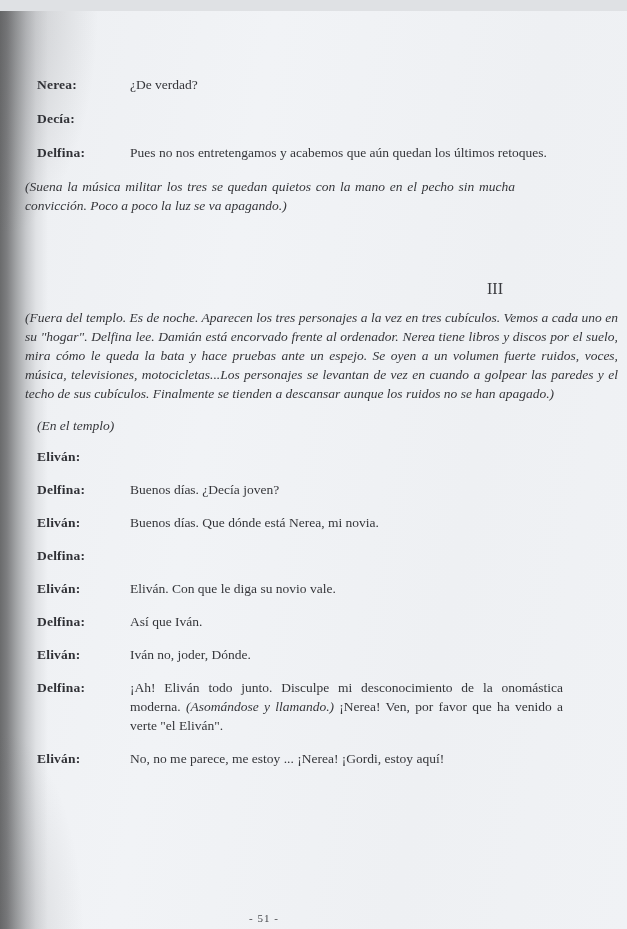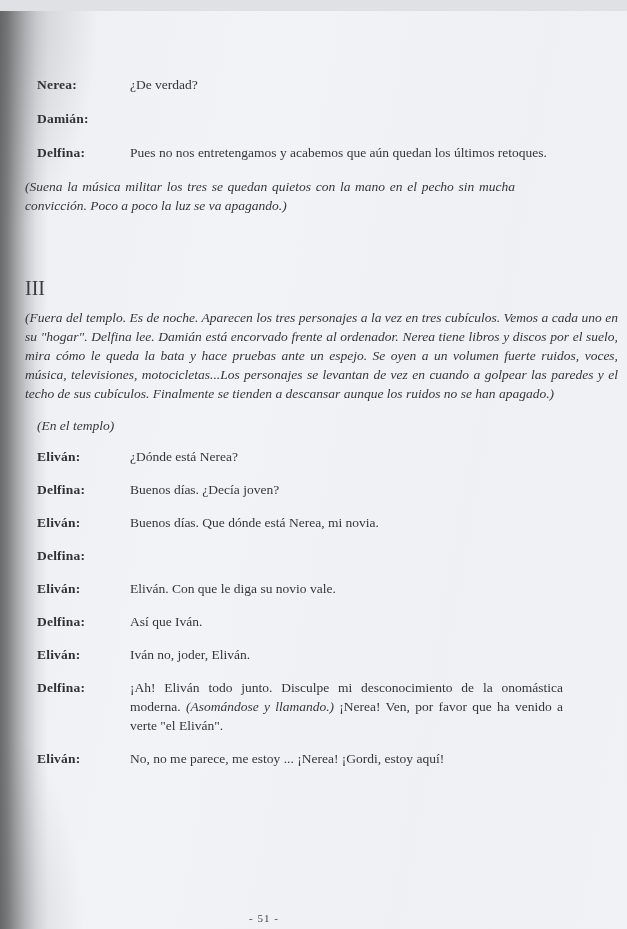--- a/index.html
+++ b/index.html
@@ -70,22 +70,22 @@
     margin-top: 10px;
   }
   .setting {
     font-style: italic;
     margin-left: 12px;
     margin-top: 13px;
     margin-bottom: 12px;
   }
   .heading {
     width: 478px;
-    text-align: left;
-    font-size: 20px;
+    text-align: right;
+    font-size: 16px;
     color: #3a3b3f;
   }
   .heading-iii { margin-top: 64px; }
   .heading-iv  { margin-top: 16px; }
   .inline-note { font-style: italic; }
   .page-number {
     position: absolute;
     top: 901px;
     left: 25px;
     width: 478px;
@@ -101,38 +101,37 @@
 <div class="scan-page">
   <div class="binding-shadow"></div>
 
   <div class="content">
 
     <div class="dialogue">
       <span class="speaker">Nerea:</span>
       <span class="speech">¿De verdad?</span>
     </div>
     <div class="dialogue">
-      <span class="speaker">Damián:</span>
+      <span class="speaker">Decía:</span>
     </div>
     <div class="dialogue">
       <span class="speaker">Delfina:</span>
       <span class="speech">Pues no nos entretengamos y acabemos que aún quedan los últimos retoques.</span>
     </div>
 
     <div class="stage stage-narrow">(Suena la música militar los tres se quedan quietos con la mano en el pecho sin mucha convicción. Poco a poco la luz se va apagando.)</div>
 
     <div class="heading heading-iii">III</div>
     <div class="stage stage-wide">(Fuera del templo. Es de noche. Aparecen los tres personajes a la vez en tres cubículos. Vemos a cada uno en su "hogar". Delfina lee. Damián está encorvado frente al ordenador. Nerea tiene libros y discos por el suelo, mira cómo le queda la bata y hace pruebas ante un espejo. Se oyen a un volumen fuerte ruidos, voces, música, televisiones, motocicletas...Los personajes se levantan de vez en cuando a golpear las paredes y el techo de sus cubículos. Finalmente se tienden a descansar aunque los ruidos no se han apagado.)</div>
 
     <div class="setting">(En el templo)</div>
 
     <div class="scene4">
       <div class="dialogue">
         <span class="speaker">Eliván:</span>
-        <span class="speech">¿Dónde está Nerea?</span>
       </div>
       <div class="dialogue">
         <span class="speaker">Delfina:</span>
         <span class="speech">Buenos días. ¿Decía joven?</span>
       </div>
       <div class="dialogue">
         <span class="speaker">Eliván:</span>
         <span class="speech">Buenos días. Que dónde está Nerea, mi novia.</span>
       </div>
       <div class="dialogue">
@@ -141,21 +140,21 @@
       <div class="dialogue">
         <span class="speaker">Eliván:</span>
         <span class="speech">Eliván. Con que le diga su novio vale.</span>
       </div>
       <div class="dialogue">
         <span class="speaker">Delfina:</span>
         <span class="speech">Así que Iván.</span>
       </div>
       <div class="dialogue">
         <span class="speaker">Eliván:</span>
-        <span class="speech">Iván no, joder, Eliván.</span>
+        <span class="speech">Iván no, joder, Dónde.</span>
       </div>
       <div class="dialogue">
         <span class="speaker">Delfina:</span>
         <span class="speech"><span>¡Ah! Eliván todo junto. Disculpe mi desconocimiento de la onomástica moderna. </span><span class="inline-note">(Asomándose y llamando.)</span><span> ¡Nerea! Ven, por favor que ha venido a verte "el Eliván".</span></span>
       </div>
       <div class="dialogue">
         <span class="speaker">Eliván:</span>
         <span class="speech">No, no me parece, me estoy ... ¡Nerea! ¡Gordi, estoy aquí!</span>
       </div>
     </div>

